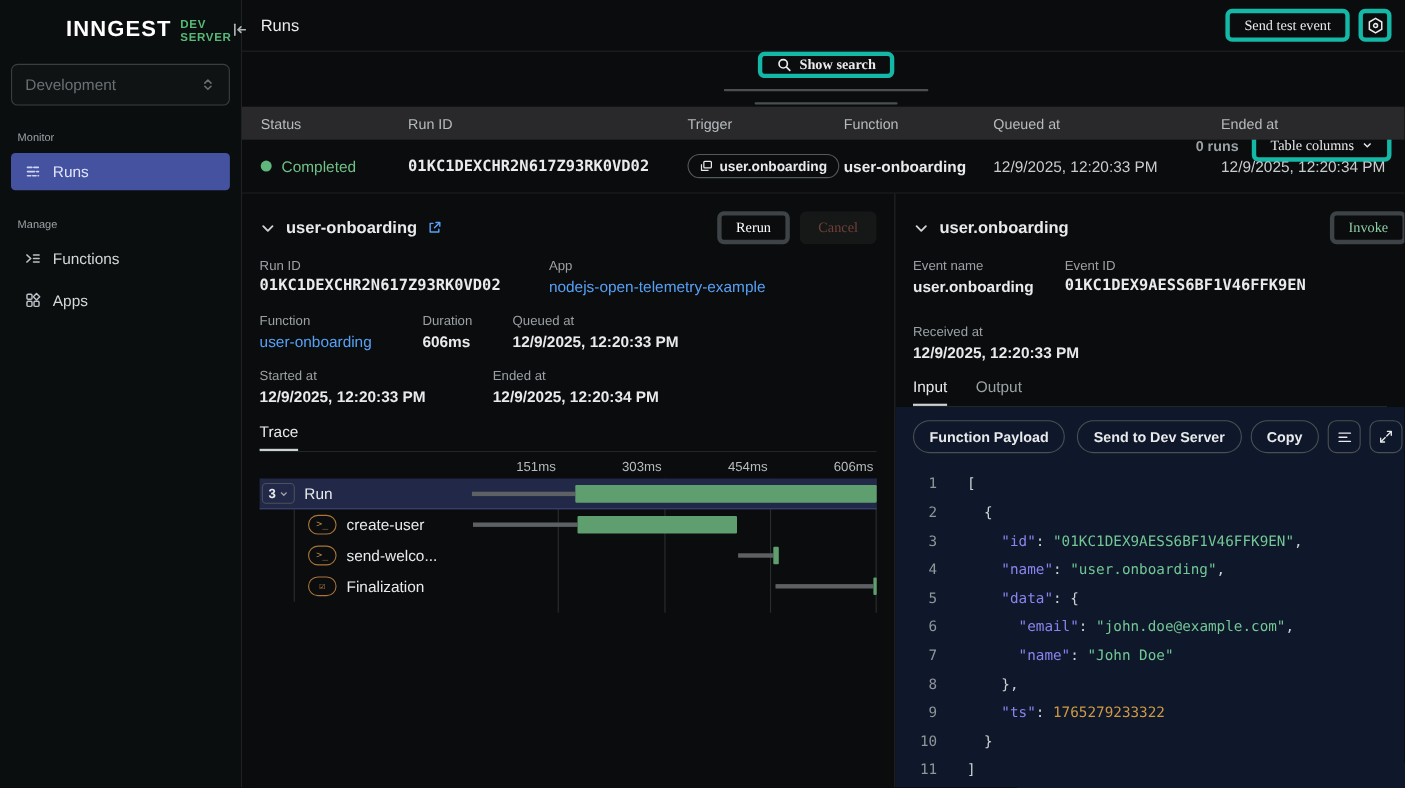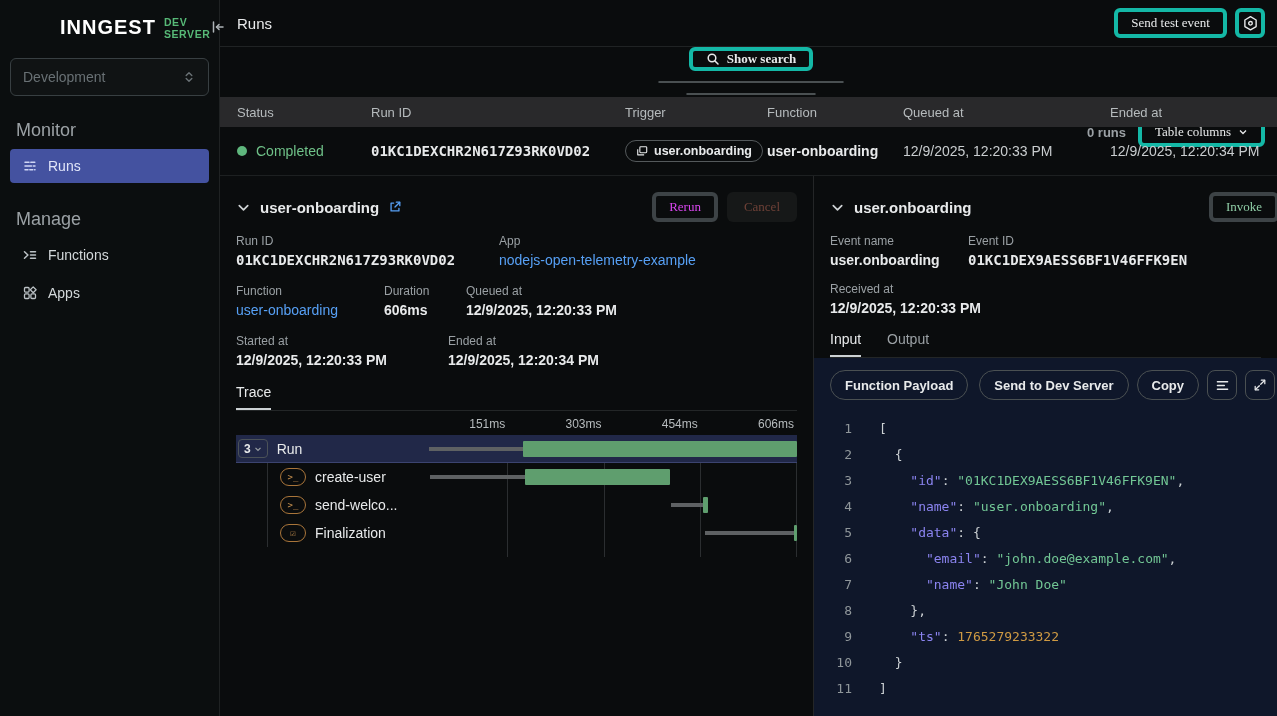--- a/index.html
+++ b/index.html
@@ -18,21 +18,21 @@
   
   .logo-row { display:flex; align-items:center; padding:14px 14px 10px 16px;margin-left:44px; }
   .logo { font-size:20px; font-weight:800; letter-spacing:1px; color:#fff; }
   .dev-badge { font-size:10.5px; font-weight:700; letter-spacing:0.6px; color:#57b977; margin-left:8px; margin-top:2px;}
   .collapse-btn { margin-left:auto; color:#aeb4b8; display:flex; cursor:pointer; }
   .env-select {
     margin:8px 10px 0 10px; height:38px; border:1px solid #383f42; border-radius:6px;
     background:#101314; color:#697175; font-size:14px; display:flex; align-items:center;
     padding:0 12px; justify-content:space-between; cursor:pointer;
   }
-  .section-label { color:#9ba1a5; font-size:18px; margin:24px 16px 6px 16px; }
+  .section-label { color:#9ba1a5; font-size:10px; margin:24px 16px 6px 16px; }
   .nav-item { display:flex; align-items:center; gap:10px; margin:2px 10px; padding:9px 12px; border-radius:4px; color:#d3d8da; font-size:14px; cursor:pointer; }
   .nav-item .ni-icon { display:flex; color:#bcc2c6; }
   .nav-item.active { background:#4452a0; color:#e0e5f9; }
   .nav-item.active .ni-icon { color:#cfd6f5; }
 
   
   .top-header { height:47px; display:flex; align-items:center; padding:0 12px 0 17px; border-bottom:1px solid #202324; }
   .page-title { font-size:15px; font-weight:500; }
   .top-actions { margin-left:auto; display:flex; gap:8px; align-items:center; }
   .btn { background:transparent; border:4px solid #14b8a6; border-radius:6px; color:#e8eaeb; font-size:13px; height:30px; padding:0 13px; display:inline-flex; align-items:center; gap:7px; cursor:pointer; font-family:Liberation Serif, serif; }
@@ -64,21 +64,21 @@
   
   .detail { flex:1; display:flex; min-height:0; }
   .left-panel { width:593px; flex:0 0 593px; padding:14px 16px 0 16px; display:flex; flex-direction:column; }
   .right-panel { flex:1; border-left:1px solid #242627; padding:14px 16px 0 16px; display:flex; flex-direction:column; overflow:hidden; min-width:0; }
 
   .panel-header { display:flex; align-items:center; gap:9px; height:34px; }
   .panel-title { font-size:15px; font-weight:600; }
   .chev-icon { display:flex; color:#cfd3d5; cursor:pointer; }
   .ext-link { display:flex; color:#57a0f5; cursor:pointer; }
   .panel-actions { margin-left:auto; display:flex; gap:9px; }
-  .btn-rerun { color:#d946ef; border-color:#3d4346; }
+  .btn-rerun { color:#ffffff; border-color:#3d4346; }
   .btn-cancel { color:#6e4137; border-color:transparent; background:#161818; cursor:default; }
   .btn-invoke { color:#8fcda6; border-color:#3d4346; margin-right:-18px; }
 
   .fields { display:flex; flex-direction:column; gap:16px; margin-top:10px; }
   .frow { display:flex; }
   .fcol { display:flex; flex-direction:column; gap:4px; }
   .flab { font-size:12px; color:#9aa0a4; }
   .fval { font-size:14px; font-weight:700; color:#e8eaeb; }
   .fval.link { color:#57a0f5; font-weight:400; cursor:pointer; }
   .w263{width:263px} .w148{width:148px} .w82{width:82px} .w212{width:212px} .w138{width:138px}
@@ -436,21 +436,21 @@
             <svg width="15" height="15" viewBox="0 0 16 16" fill="none" stroke="currentColor" stroke-width="1.8" stroke-linecap="round" stroke-linejoin="round">
                 <path d="M3.5 6l4.5 4.5L12.5 6"></path>
               </svg>
           </span>
           <span class="panel-title">user.onboarding</span>
           <div class="panel-actions">
             <button class="btn btn-invoke">Invoke</button>
           </div>
         </div>
 
-        <div class="fields" style="gap:14px;">
+        <div class="fields" style="gap:26px;">
           <div class="frow">
             <div class="fcol w138">
               <span class="flab">Event name</span>
               <span class="fval">user.onboarding</span>
             </div>
             <div class="fcol">
               <span class="flab">Event ID</span>
               <span class="fval mono">01KC1DEX9AESS6BF1V46FFK9EN</span>
             </div>
           </div>

